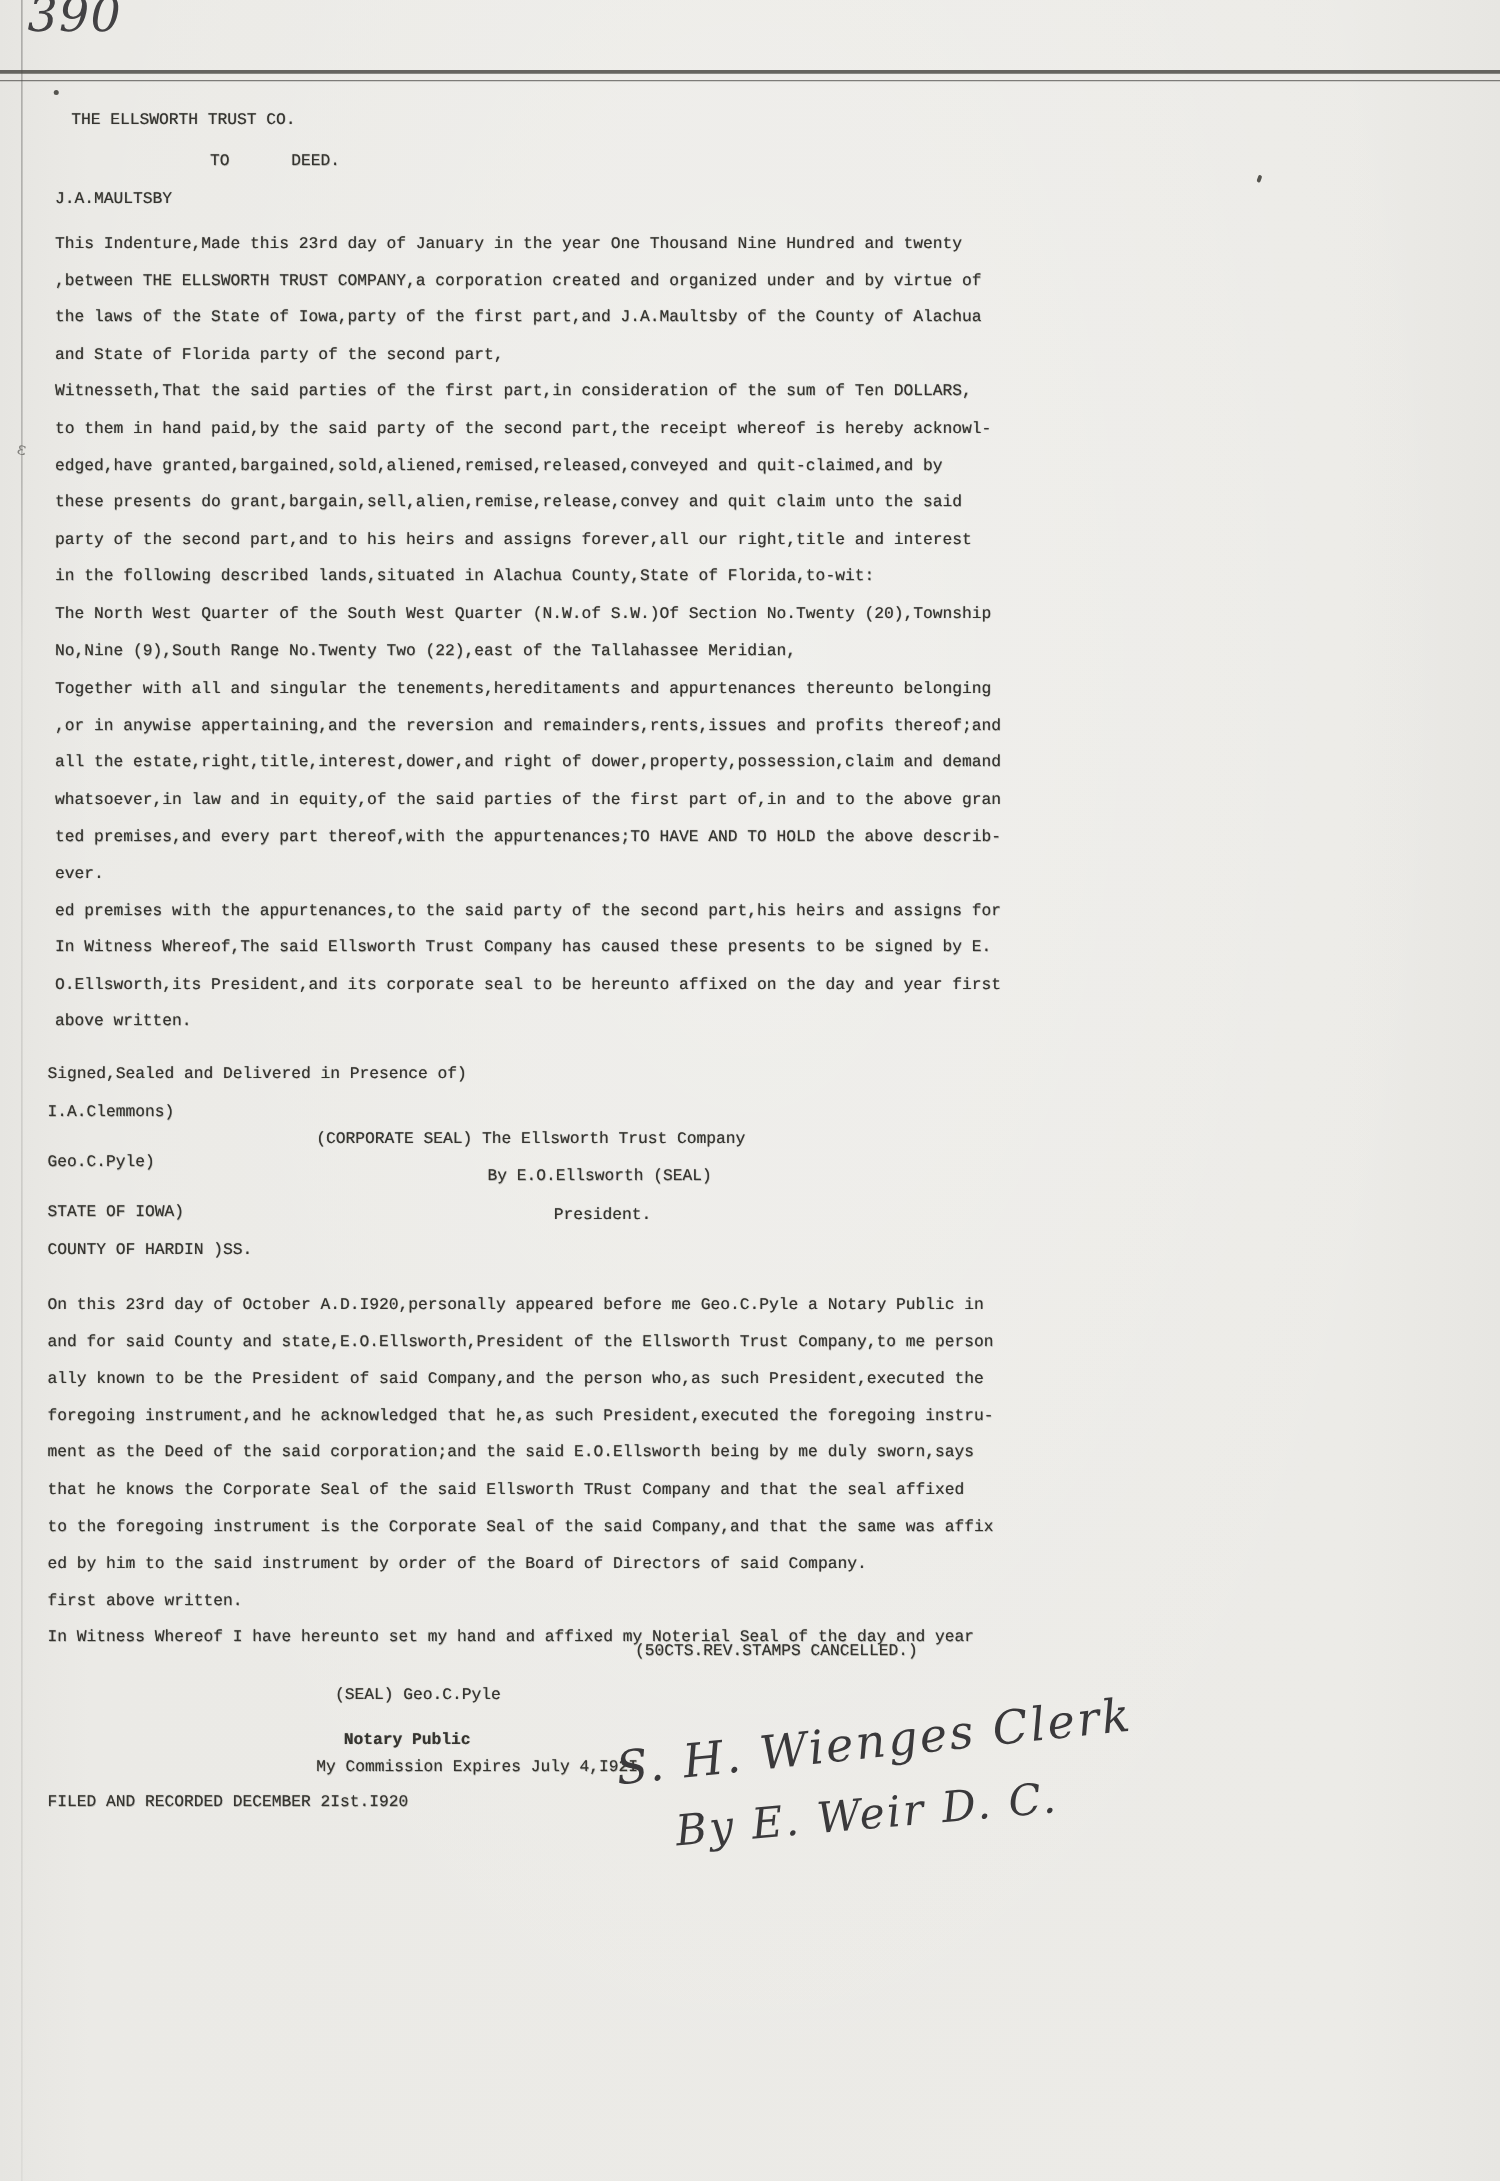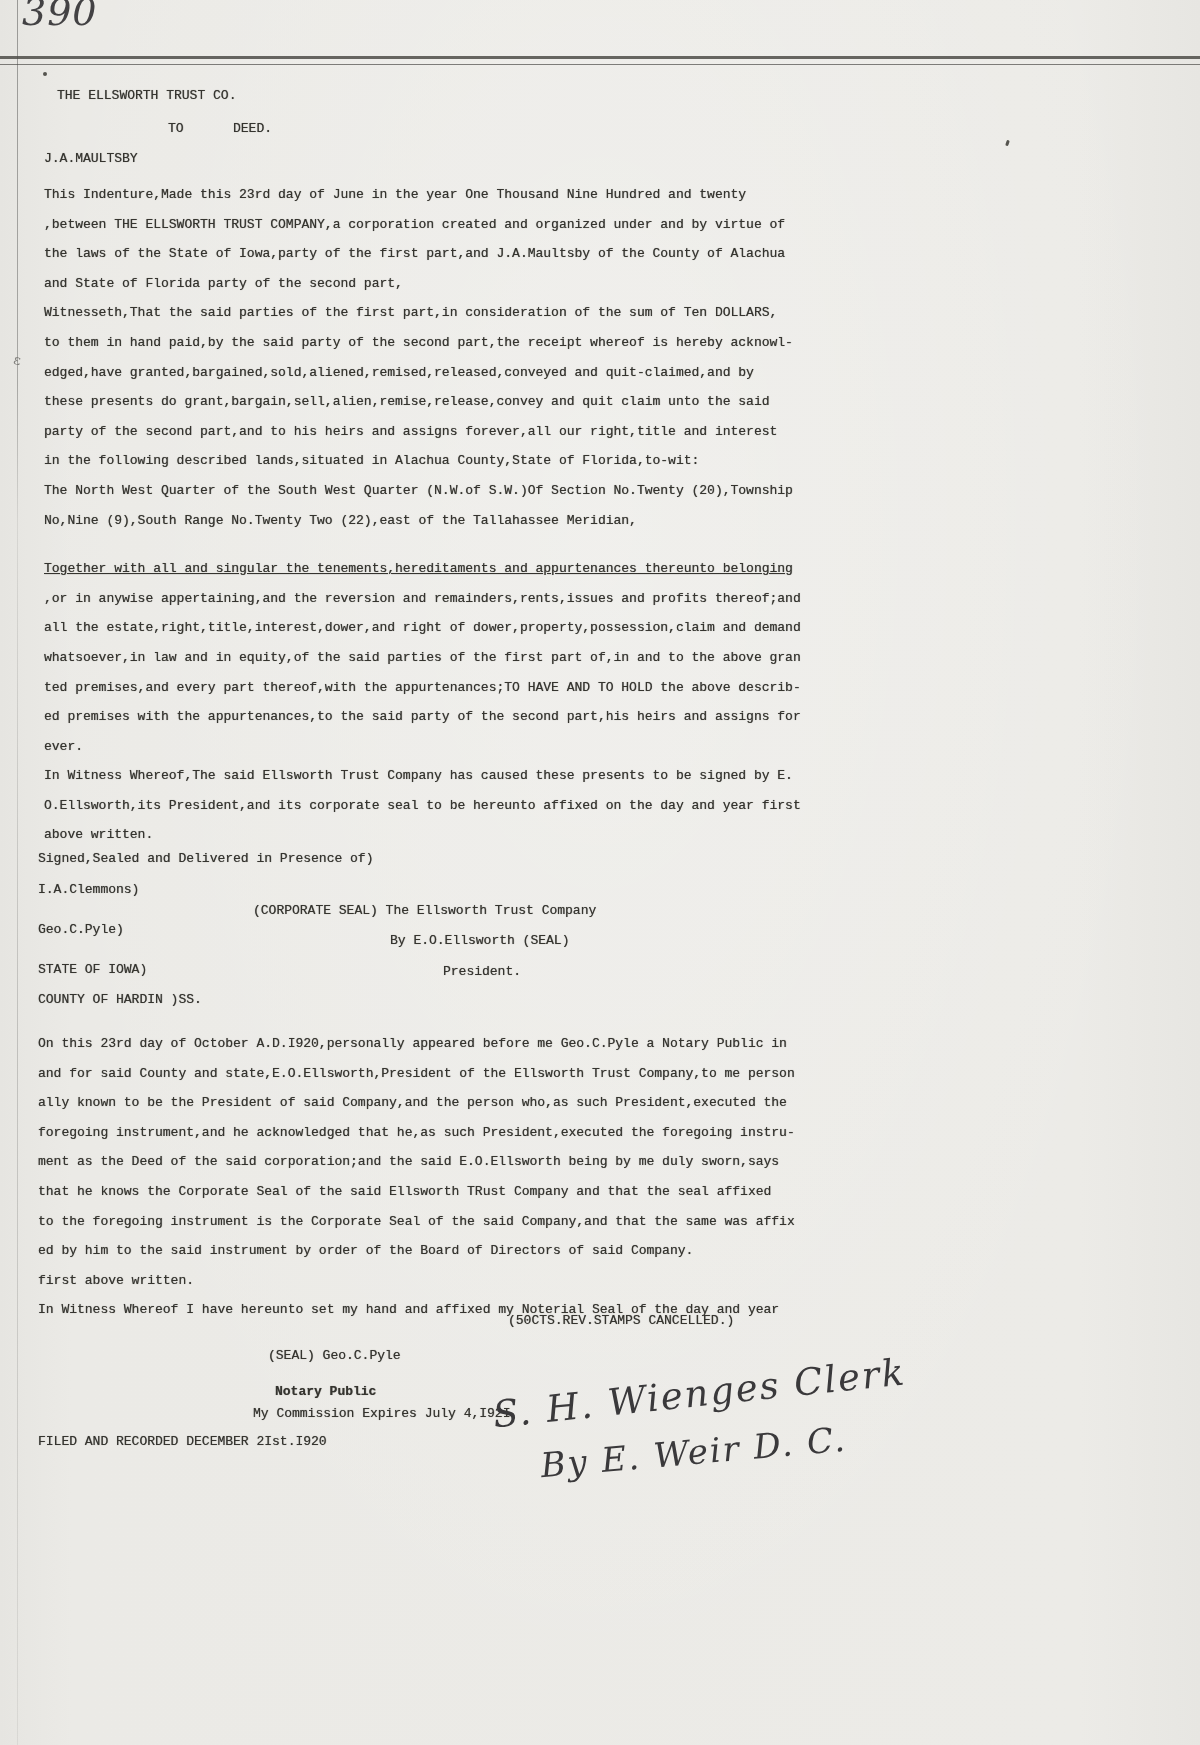--- a/index.html
+++ b/index.html
@@ -79,39 +79,39 @@
   <div class="squiggle">ε</div>
 
   <div class="hand abs page-num">390</div>
 
   <div class="tw abs" style="left:57px;top:88px;">THE ELLSWORTH TRUST CO.</div>
   <div class="tw abs" style="left:168px;top:121px;">TO</div>
   <div class="tw abs" style="left:233px;top:121px;">DEED.</div>
   <div class="tw abs" style="left:44px;top:151px;">J.A.MAULTSBY</div>
 
   <div class="abs para" style="left:44px;top:180px;width:920px;">
-    <div class="tw">This Indenture,Made this 23rd day of June in the year One Thousand Nine Hundred and twenty</div>
+    <div class="tw">This Indenture,Made this 23rd day of January in the year One Thousand Nine Hundred and twenty</div>
     <div class="tw">,between THE ELLSWORTH TRUST COMPANY,a corporation created and organized under and by virtue of</div>
     <div class="tw">the laws of the State of Iowa,party of the first part,and J.A.Maultsby of the County of Alachua</div>
     <div class="tw">and State of Florida party of the second part,</div>
     <div class="tw">Witnesseth,That the said parties of the first part,in consideration of the sum of Ten DOLLARS,</div>
     <div class="tw">to them in hand paid,by the said party of the second part,the receipt whereof is hereby acknowl-</div>
     <div class="tw">edged,have granted,bargained,sold,aliened,remised,released,conveyed and quit-claimed,and by</div>
     <div class="tw">these presents do grant,bargain,sell,alien,remise,release,convey and quit claim unto the said</div>
     <div class="tw">party of the second part,and to his heirs and assigns forever,all our right,title and interest</div>
     <div class="tw">in the following described lands,situated in Alachua County,State of Florida,to-wit:</div>
     <div class="tw">The North West Quarter of the South West Quarter (N.W.of S.W.)Of Section No.Twenty (20),Township</div>
     <div class="tw">No,Nine (9),South Range No.Twenty Two (22),east of the Tallahassee Meridian,</div>
-    <div class="tw" style="margin-top:19px;text-decoration:underline;">Together with all and singular the tenements,hereditaments and appurtenances thereunto belonging</div>
+    <div class="tw" style="margin-top:1px;">Together with all and singular the tenements,hereditaments and appurtenances thereunto belonging</div>
     <div class="tw">,or in anywise appertaining,and the reversion and remainders,rents,issues and profits thereof;and</div>
     <div class="tw">all the estate,right,title,interest,dower,and right of dower,property,possession,claim and demand</div>
     <div class="tw">whatsoever,in law and in equity,of the said parties of the first part of,in and to the above gran</div>
     <div class="tw">ted premises,and every part thereof,with the appurtenances;TO HAVE AND TO HOLD the above describ-</div>
+    <div class="tw">ever.</div>
     <div class="tw">ed premises with the appurtenances,to the said party of the second part,his heirs and assigns for</div>
-    <div class="tw">ever.</div>
     <div class="tw">In Witness Whereof,The said Ellsworth Trust Company has caused these presents to be signed by E.</div>
     <div class="tw">O.Ellsworth,its President,and its corporate seal to be hereunto affixed on the day and year first</div>
     <div class="tw">above written.</div>
   </div>
 
   <div class="tw abs" style="left:38px;top:851px;">Signed,Sealed and Delivered in Presence of)</div>
   <div class="tw abs" style="left:38px;top:882px;">I.A.Clemmons)</div>
   <div class="tw abs" style="left:253px;top:903px;">(CORPORATE SEAL) The Ellsworth Trust Company</div>
   <div class="tw abs" style="left:38px;top:922px;">Geo.C.Pyle)</div>
   <div class="tw abs" style="left:390px;top:933px;">By E.O.Ellsworth (SEAL)</div>

